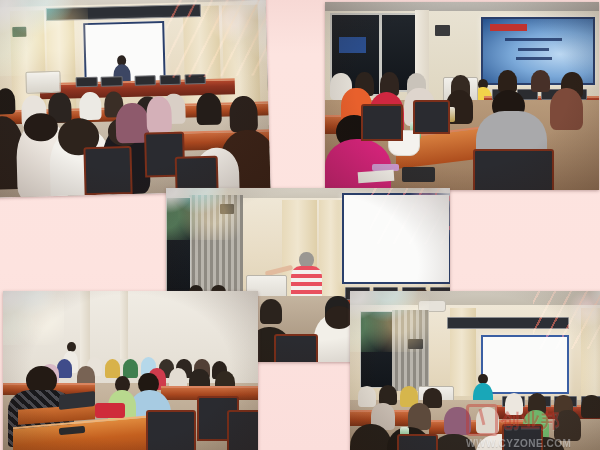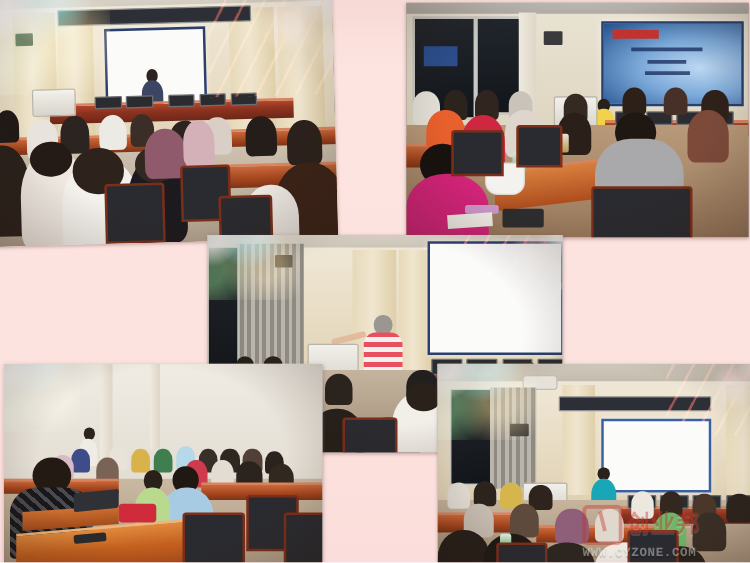--- a/index.html
+++ b/index.html
@@ -196,21 +196,20 @@
 
   
   #watermark {
     position: absolute;
     z-index: 6;
     pointer-events: none;
     display: flex;
     flex-direction: column;
     align-items: flex-start;
     opacity: .42;
-    font-family: Liberation Mono, monospace;
   }
   #watermark .wm-row {
     display: flex;
     align-items: center;
     gap: 3px;
   }
   #watermark .wm-mark {
     width: 26px;
     height: 26px;
     border: 3px solid #c8352c;

